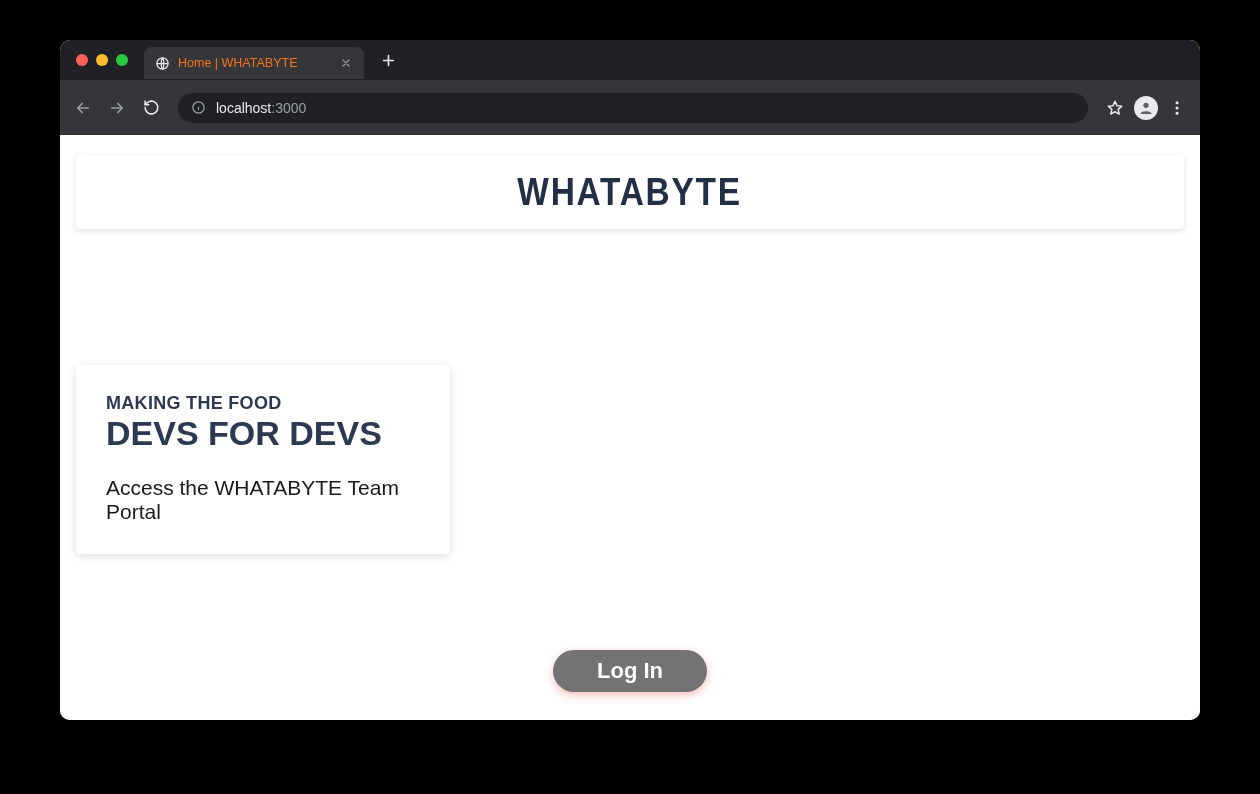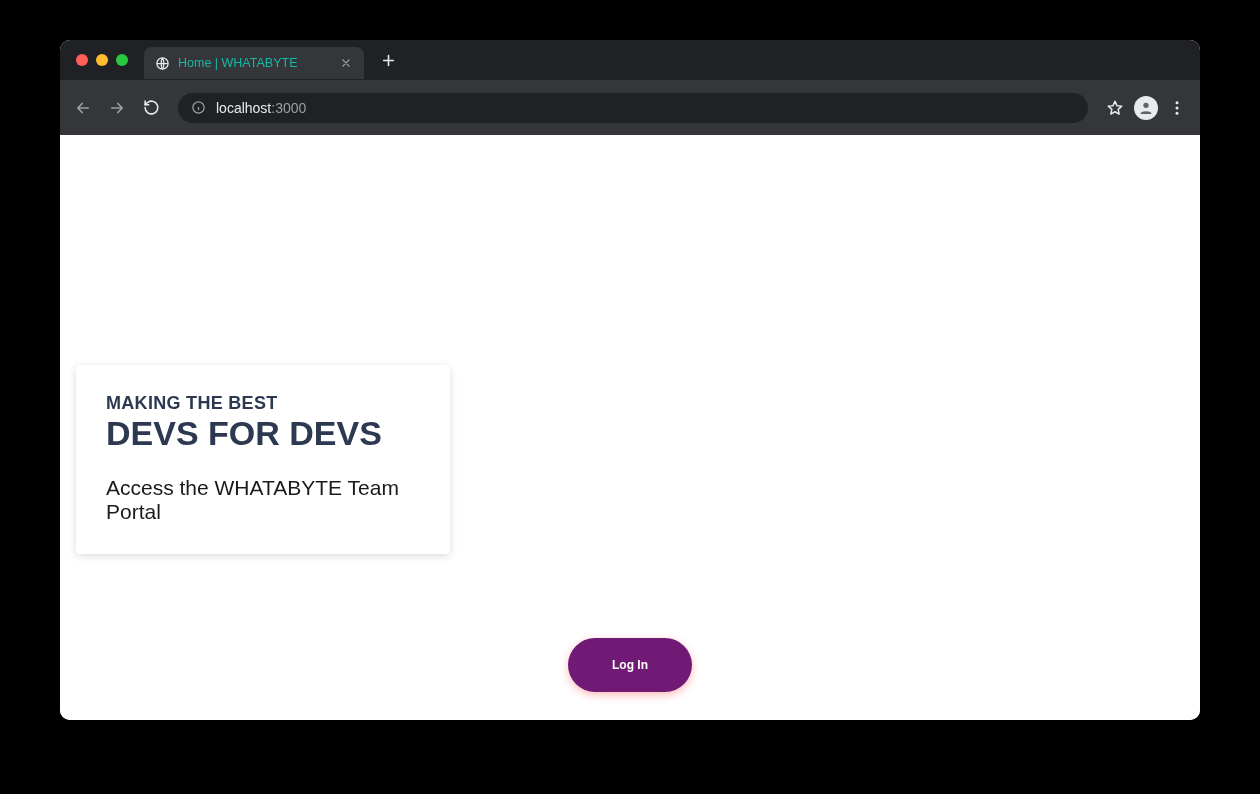--- a/index.html
+++ b/index.html
@@ -56,21 +56,21 @@
     .tl-green  { background: #28c840; }
 
     .tab {
       display: flex;
       align-items: center;
       background: #35363a;
       height: 32px;
       margin-top: 6px;
       border-radius: 8px 8px 0 0;
       padding: 0 10px;
-      color: #14b8a6;
+      color: #f97316;
       font-size: 12.5px;
       gap: 8px;
       min-width: 220px;
       margin-left: 8px;
     }
 
     .tab-favicon {
       width: 16px;
       height: 16px;
       display: flex;
@@ -214,26 +214,26 @@
     }
 
     .login-wrap {
       position: absolute;
       left: 0; right: 0;
       bottom: 28px;
       display: flex;
       justify-content: center;
     }
     .login-btn {
-      background: #701a75;
+      background: #737373;
       color: #fff;
       font-weight: 700;
-      font-size: 12px;
+      font-size: 22px;
       border: none;
-      padding: 20px 44px;
+      padding: 8px 44px;
       border-radius: 999px;
       cursor: pointer;
       box-shadow: 0 3px 8px rgba(244,67,54,0.35);
     }
   </style>
 </head>
 <body>
 
 <div class="browser-window">
 
@@ -312,23 +312,26 @@
       <svg viewBox="0 0 24 24" width="18" height="18" fill="currentColor">
         <circle cx="12" cy="5" r="2"></circle>
         <circle cx="12" cy="12" r="2"></circle>
         <circle cx="12" cy="19" r="2"></circle>
       </svg>
     </div>
   </div>
 
   <div class="viewport">
 
+    <div class="brand-bar">
+      <div class="brand-name">WHATABYTE</div>
+    </div>
 
     <div class="hero-card">
-      <div class="hero-overline">MAKING THE BEST</div>
+      <div class="hero-overline">MAKING THE FOOD</div>
       <div class="hero-title">DEVS FOR DEVS</div>
       <div class="hero-desc">Access the WHATABYTE Team Portal</div>
     </div>
 
     <div class="login-wrap">
       <button class="login-btn">Log In</button>
     </div>
 
   </div>
 </div>

